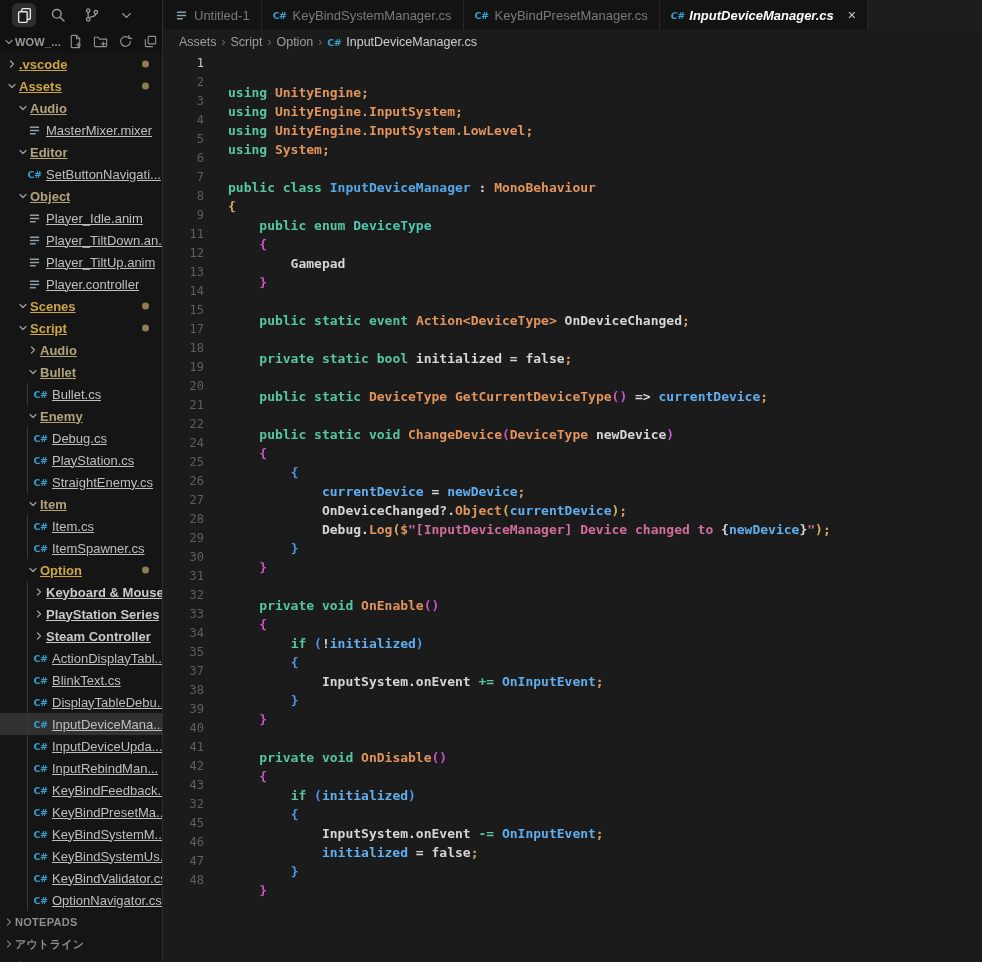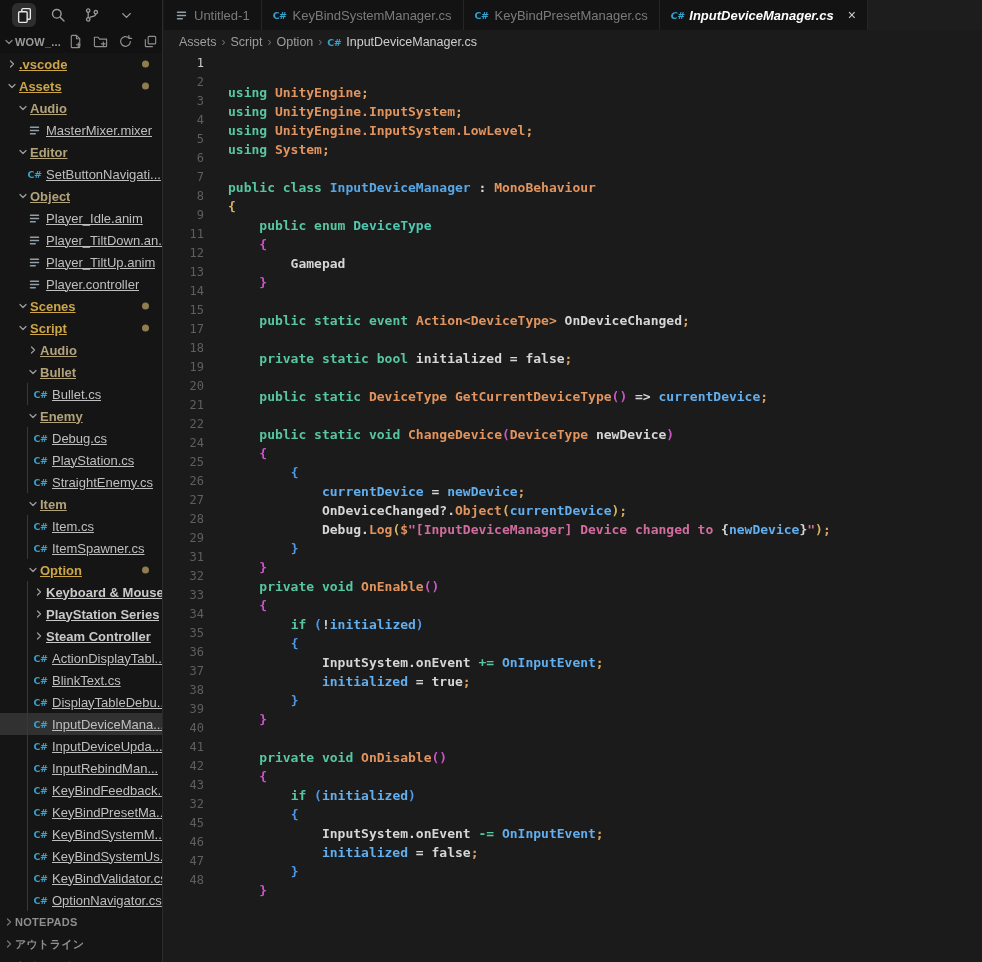--- a/index.html
+++ b/index.html
@@ -637,42 +637,42 @@
         </div>
         <div class="code-line">
           <span class="ln">28</span>
           <span class="code-text"><i class="iguide" style="left: 4ch;"></i><span class="t-txt">        </span><span class="t-b3">}</span></span>
         </div>
         <div class="code-line">
           <span class="ln">29</span>
           <span class="code-text"><span class="t-txt">    </span><span class="t-b2">}</span></span>
         </div>
         <div class="code-line">
+          <span class="ln">30</span>
+          <span class="code-text"><i class="iguide" style="left: 4ch;"></i></span>
+        </div>
+        <div class="code-line">
           <span class="ln">31</span>
           <span class="code-text"><span class="t-txt">    </span><span class="t-kw">private</span><span class="t-txt"> </span><span class="t-kw">void</span><span class="t-txt"> </span><span class="t-mth">OnEnable</span><span class="t-b2">()</span></span>
         </div>
         <div class="code-line">
           <span class="ln">32</span>
           <span class="code-text"><span class="t-txt">    </span><span class="t-b2">{</span></span>
         </div>
         <div class="code-line">
           <span class="ln">33</span>
           <span class="code-text"><i class="iguide" style="left: 4ch;"></i><span class="t-txt">        </span><span class="t-kw">if</span><span class="t-txt"> </span><span class="t-b3">(</span><span class="t-txt">!</span><span class="t-var">initialized</span><span class="t-b3">)</span></span>
         </div>
         <div class="code-line">
           <span class="ln">34</span>
           <span class="code-text"><i class="iguide" style="left: 4ch;"></i><span class="t-txt">        </span><span class="t-b3">{</span></span>
         </div>
         <div class="code-line">
           <span class="ln">35</span>
           <span class="code-text"><i class="iguide" style="left: 4ch;"></i><i class="iguide" style="left: 8ch;"></i><span class="t-txt">            InputSystem.onEvent </span><span class="t-op">+=</span><span class="t-txt"> </span><span class="t-var">OnInputEvent</span><span class="t-semi">;</span></span>
-        </div>
-        <div class="code-line">
-          <span class="ln">36</span>
-          <span class="code-text"><i class="iguide" style="left: 4ch;"></i><i class="iguide" style="left: 8ch;"></i><span class="t-txt">            </span><span class="t-var">initialized</span><span class="t-txt"> = true</span><span class="t-semi">;</span></span>
         </div>
         <div class="code-line">
           <span class="ln">37</span>
           <span class="code-text"><i class="iguide" style="left: 4ch;"></i><span class="t-txt">        </span><span class="t-b3">}</span></span>
         </div>
         <div class="code-line">
           <span class="ln">38</span>
           <span class="code-text"><span class="t-txt">    </span><span class="t-b2">}</span></span>
         </div>
         <div class="code-line">

